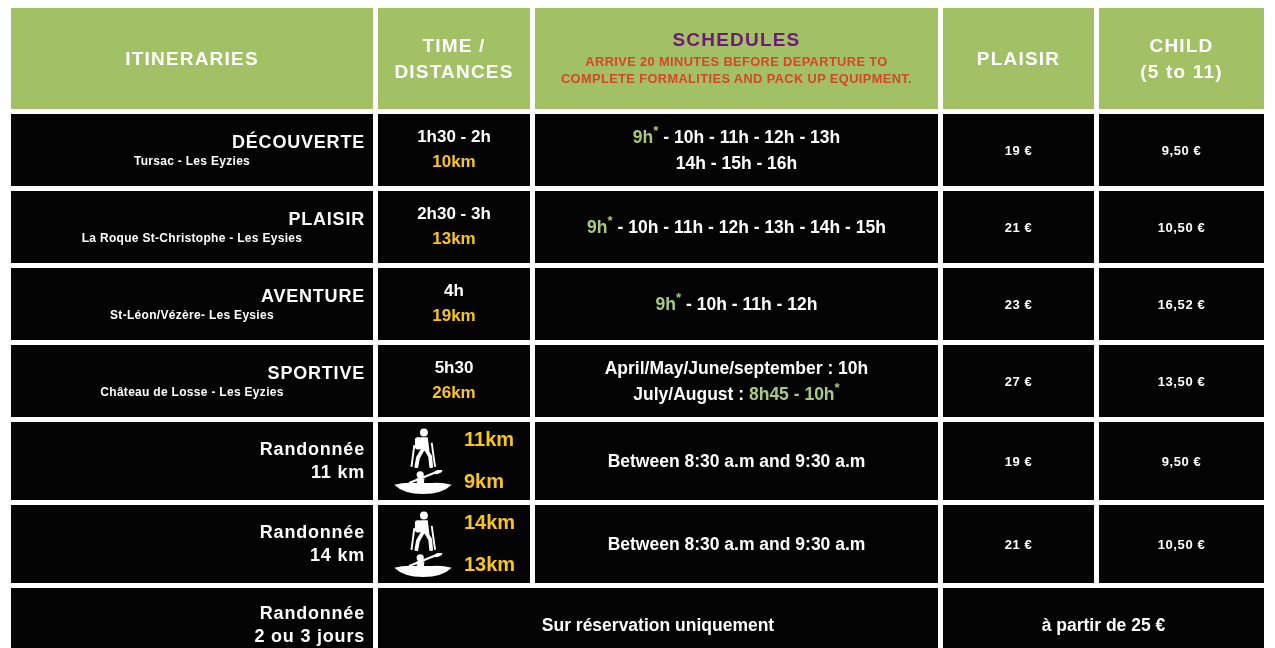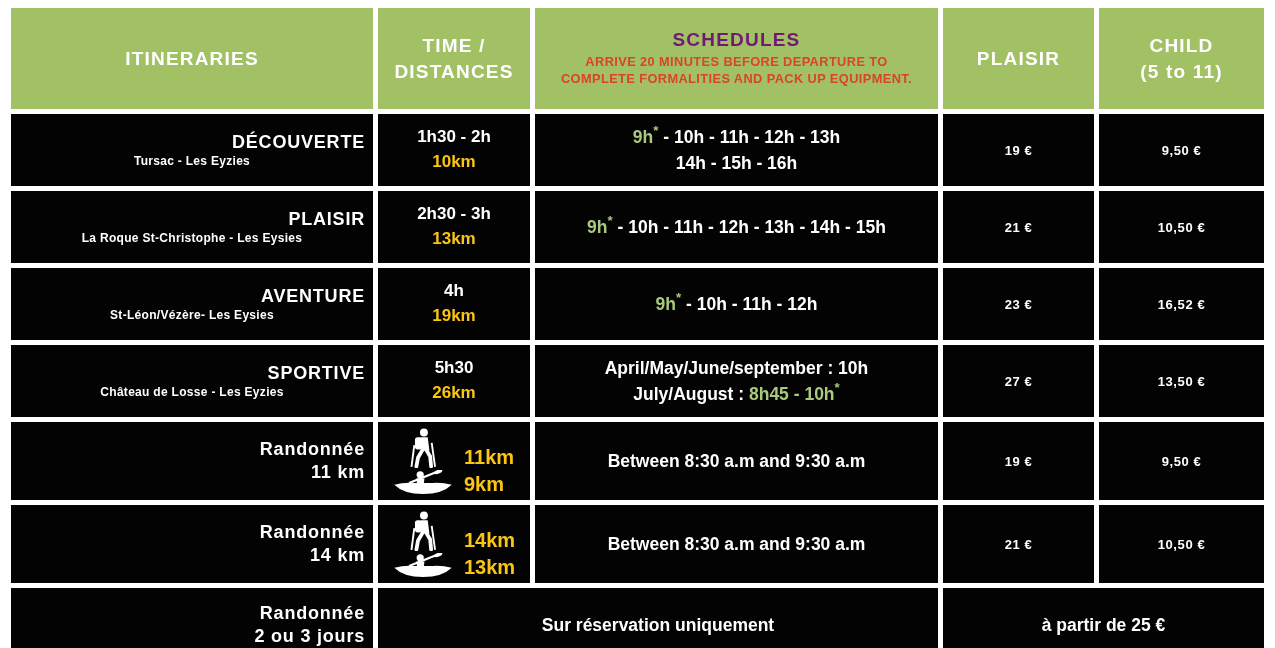--- a/index.html
+++ b/index.html
@@ -73,21 +73,21 @@
   sup.star {
     font-size: 76%;
     vertical-align: super;
     position: relative;
     top: -1px;
     line-height: 0;
   }
   .price { font-size: 13px; letter-spacing: 0.6px; }
   .icon-line {
     display: flex;
-    align-items: flex-end;
+    align-items: flex-start;
     justify-content: center;
     gap: 10px;
     line-height: 1.1;
     margin: 2px 0;
   }
   .icon-box {
     width: 62px;
     display: flex;
     justify-content: center;
   }

